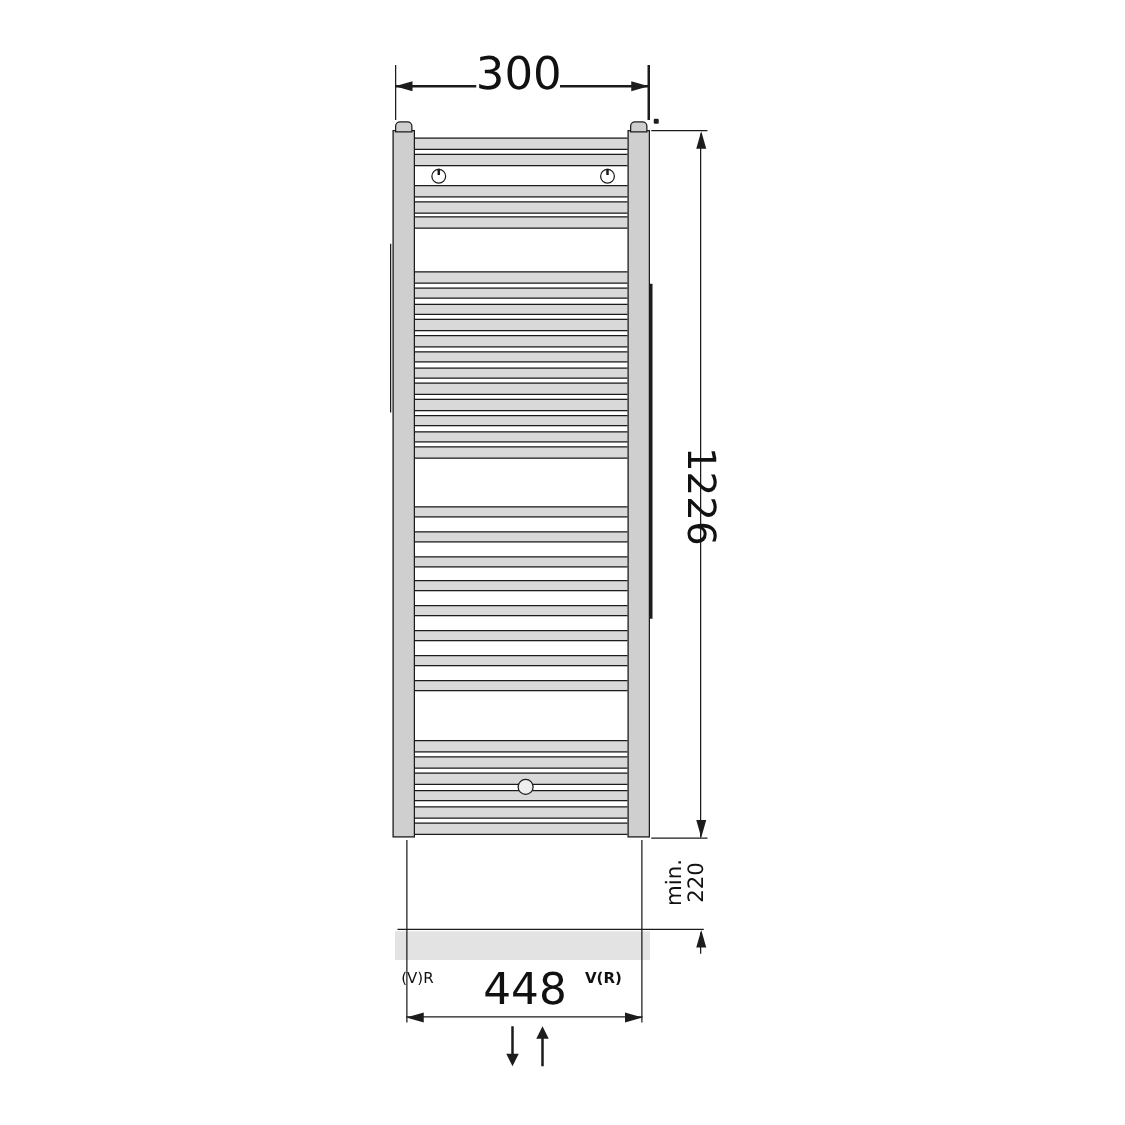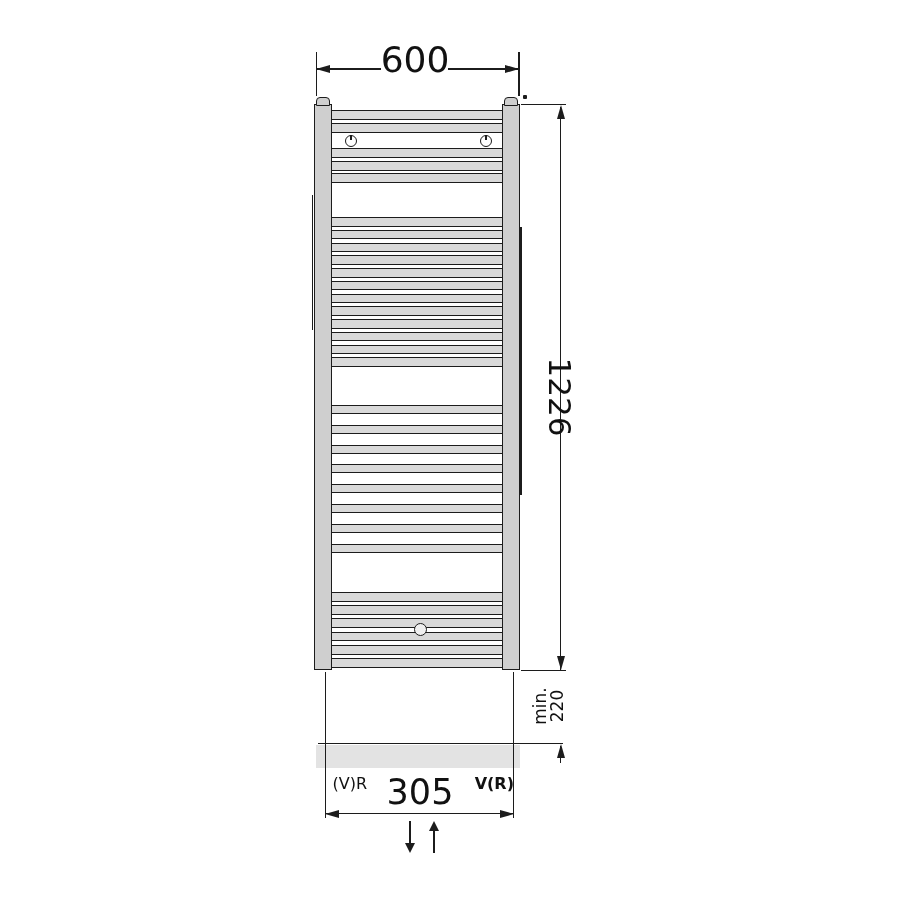--- a/index.html
+++ b/index.html
@@ -32,21 +32,21 @@
   .arr.down {border-left:4px solid transparent;border-right:4px solid transparent;border-top:14px solid var(--line);}
   .dim-text{position:absolute;color:var(--txt);text-align:center;line-height:1;}
   .t-600 {left:379px;top:42px;width:72px;font-size:36px;}
   .t-556 {left:384px;top:775px;width:72px;font-size:35px;}
   .t-1226{left:524px;top:337px;width:72px;height:120px;font-size:31px;
           display:flex;align-items:center;justify-content:center;
           transform:rotate(90deg);transform-origin:center;}
   .t-220 {left:514px;top:697px;width:70px;height:18px;font-size:17px;
           display:flex;align-items:center;justify-content:center;
           transform:rotate(-90deg);transform-origin:center;}
-  .t-conn{position:absolute;top:776px;width:46px;font-size:16px;color:var(--txt);text-align:right;line-height:1;}
+  .t-conn{position:absolute;top:776px;width:46px;font-size:12px;color:var(--txt);text-align:left;line-height:1;}
   .floor-band{position:absolute;left:316px;top:745px;width:204px;height:23px;background:var(--floor);}
   .ref-dot{position:absolute;left:523px;top:95px;width:4px;height:4px;background:var(--line);border-radius:1px;}
   
   .flow-shaft{position:absolute;width:2.6px;background:var(--line);}
   .flow-head{position:absolute;width:0;height:0;}
   .flow-head.down{border-left:5.5px solid transparent;border-right:5.5px solid transparent;border-top:10px solid var(--line);}
   .flow-head.up  {border-left:5.5px solid transparent;border-right:5.5px solid transparent;border-bottom:10px solid var(--line);}
 </style>
 </head>
 <body>
@@ -104,21 +104,21 @@
 
   <div class="ref-dot"></div>
 
   <div>
     <div class="vline" style="left:315.5px;top:52px;height:44px;"></div>
     <div class="vline" style="left:518.4px;top:52px;height:44px;"></div>
     <div class="hline" style="left:316px;top:68.3px;width:65px;"></div>
     <div class="hline" style="left:448px;top:68.3px;width:71px;"></div>
     <div class="arr left" style="left:316px;top:65px;"></div>
     <div class="arr right" style="left:505px;top:65px;"></div>
-    <div class="dim-text t-600">600</div>
+    <div class="dim-text t-600">300</div>
   </div>
 
   <div>
     <div class="hline" style="left:521px;top:104px;width:45px;"></div>
     <div class="hline" style="left:521px;top:669.5px;width:45px;"></div>
     <div class="vline" style="left:559.9px;top:107px;height:563px;"></div>
     <div class="arr up" style="left:556.5px;top:105px;"></div>
     <div class="arr down" style="left:556.5px;top:656px;"></div>
     <div class="dim-text t-1226">1226</div>
   </div>
@@ -131,21 +131,21 @@
   </div>
 
   <div class="floor-band"></div>
 
   <div>
     <div class="vline" style="left:324.7px;top:672px;height:146px;"></div>
     <div class="vline" style="left:512.7px;top:672px;height:146px;"></div>
     <div class="hline" style="left:325px;top:813px;width:189px;"></div>
     <div class="arr left" style="left:325px;top:809.7px;"></div>
     <div class="arr right" style="left:500px;top:809.7px;"></div>
-    <div class="dim-text t-556">305</div>
+    <div class="dim-text t-556">448</div>
     <div class="t-conn" style="left:321px;">(V)R</div>
     <div class="t-conn" style="left:468px;font-weight:bold;">V(R)</div>
   </div>
 
   <div>
     <div class="flow-shaft" style="left:408.8px;top:821px;height:23px;"></div>
     <div class="flow-head down" style="left:404.6px;top:843px;"></div>
     <div class="flow-head up" style="left:428.6px;top:821px;"></div>
     <div class="flow-shaft" style="left:432.8px;top:830px;height:23px;"></div>
   </div>

